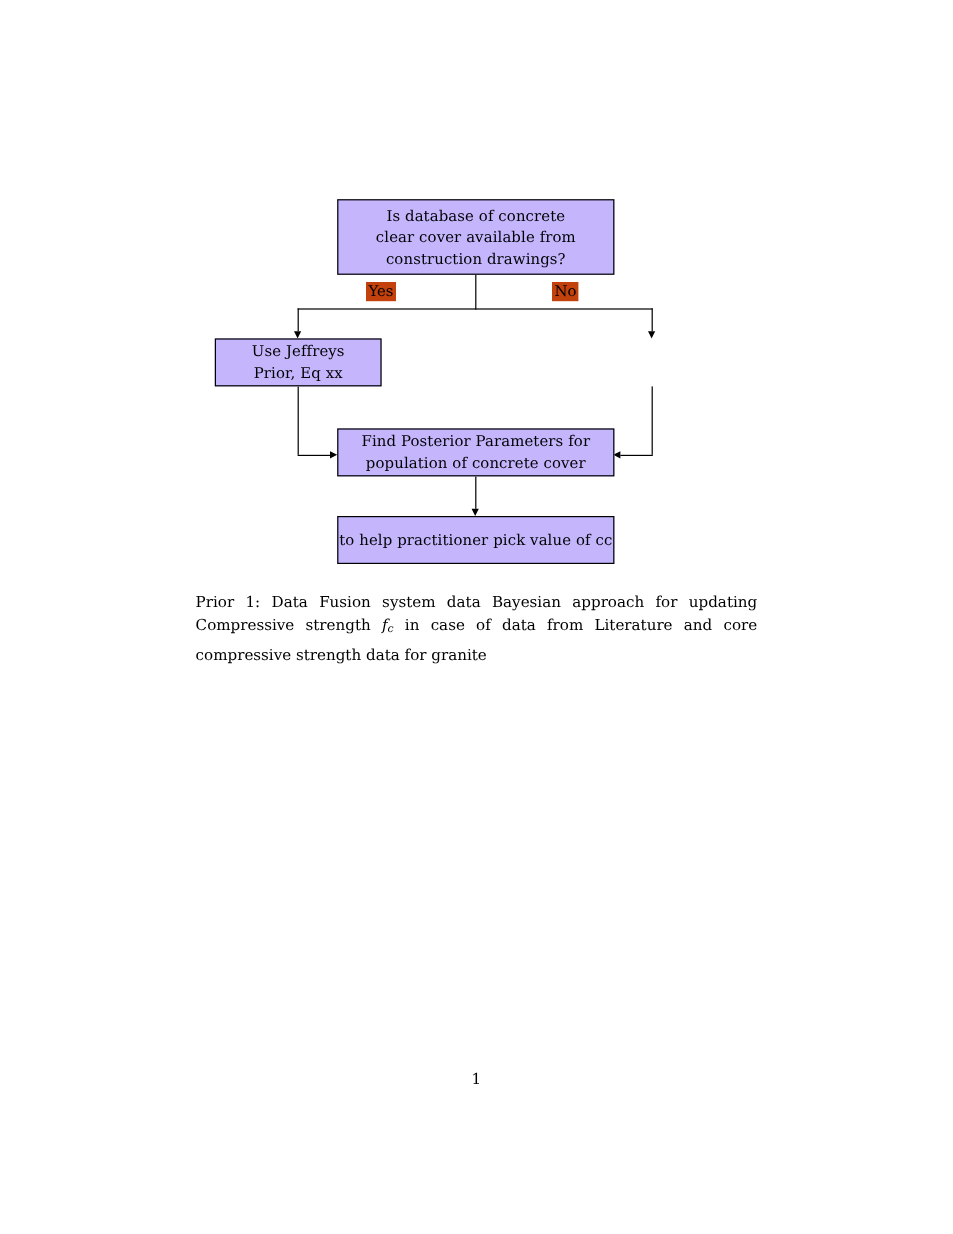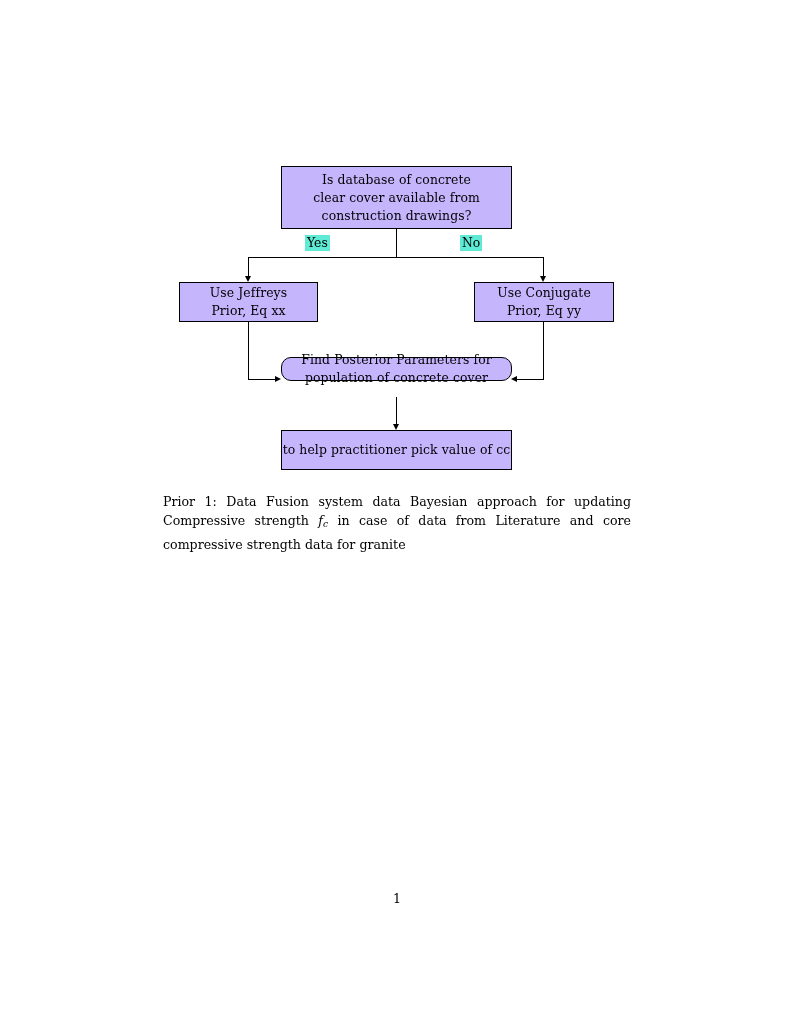--- a/index.html
+++ b/index.html
@@ -65,22 +65,21 @@
   #node-conjugate {
     left: 474px;
     top: 282px;
     width: 140px;
     height: 40px;
   }
   #node-posterior {
     left: 281px;
     top: 357px;
     width: 231px;
-    height: 24px;
-    border-radius: 10px;
+    height: 40px;
   }
   #node-plot {
     left: 281px;
     top: 430px;
     width: 231px;
     height: 40px;
   }
 
   
   .ln {
@@ -135,21 +134,21 @@
   #ar-post-left  { left: 275px; top: 375.5px; }
   #ar-post-right { left: 511px; top: 375.5px; }
   #ar-plot       { left: 393px; top: 424px; }
 
   
   .branch-label {
     position: absolute;
     font-size: 12.4px;
     line-height: 16px;
     z-index: 2;
-    background: #5eead4;
+    background: #c2410c;
     padding: 0 2px;
   }
   #label-yes { left: 305px; top: 235px; }
   #label-no  { left: 460px; top: 235px; }
 
   
   .caption {
     position: absolute;
     left: 163px;
     top: 492px;
@@ -209,24 +208,20 @@
       <span>Is database of concrete</span>
       <span>clear cover available from</span>
       <span>construction drawings?</span>
     </div>
 
     <div class="node" id="node-jeffreys">
       <span>Use Jeffreys</span>
       <span>Prior, Eq xx</span>
     </div>
 
-    <div class="node" id="node-conjugate">
-      <span>Use Conjugate</span>
-      <span>Prior, Eq yy</span>
-    </div>
 
     <div class="node" id="node-posterior">
       <span>Find Posterior Parameters for</span>
       <span>population of concrete cover</span>
     </div>
 
     <div class="node" id="node-plot">
       <span>to help practitioner pick value of cc</span>
     </div>
 

